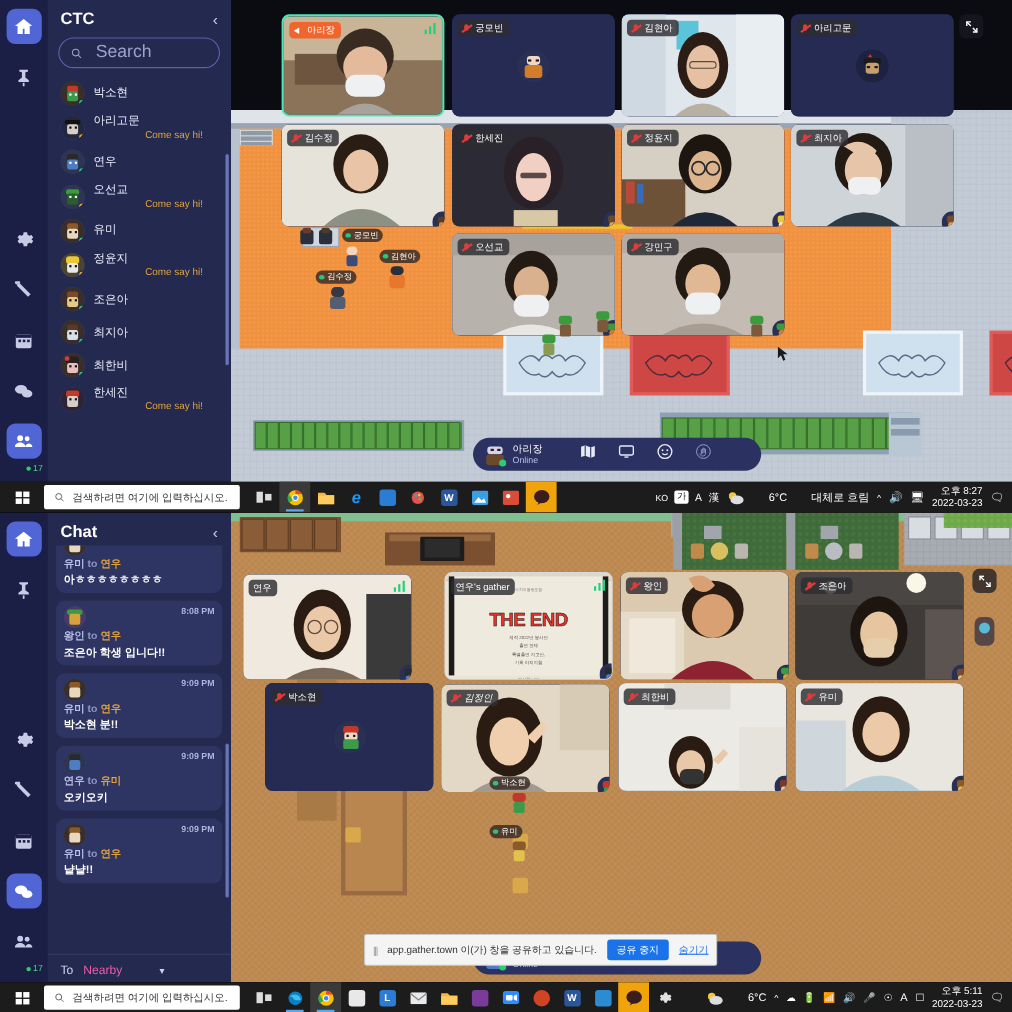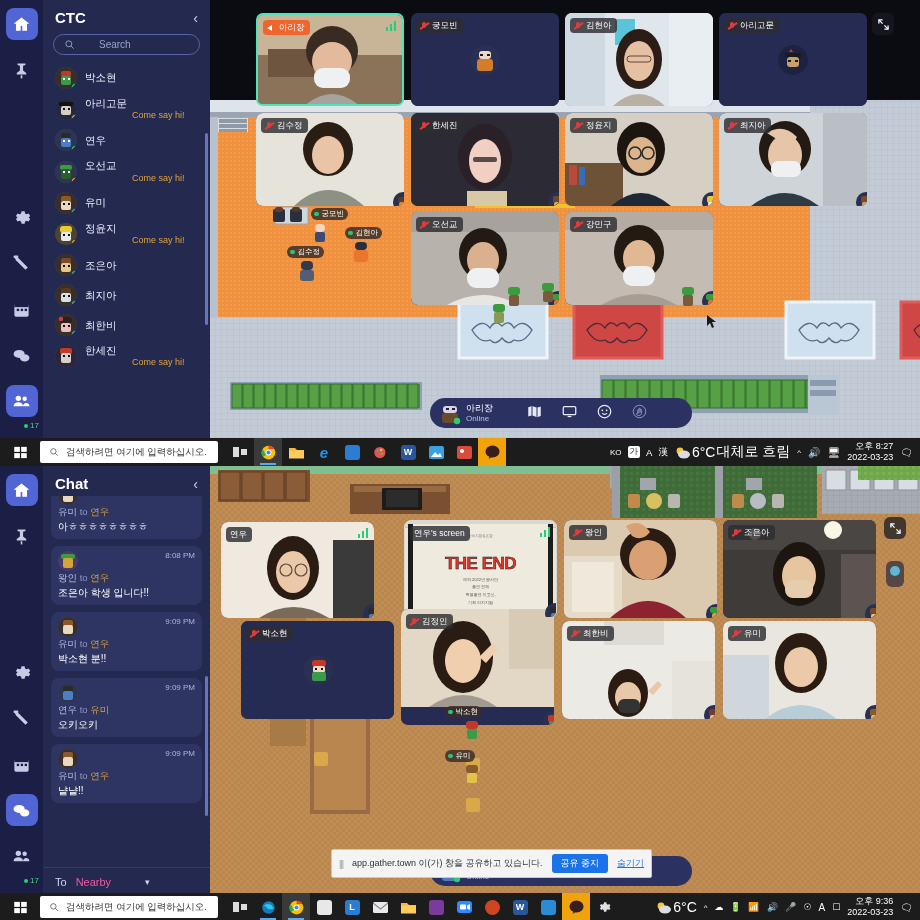--- a/index.html
+++ b/index.html
@@ -43,23 +43,23 @@
     background: #23294f; z-index: 29; display: flex; flex-direction: column;
   }
   .panel-head {
     display: flex; align-items: center; justify-content: space-between;
     padding: 9px 12px 4px 12px;
   }
   .panel-title { color: #fff; font-size: 15px; font-weight: bold; }
   .panel-collapse { color: #cfd3ee; font-size: 14px; }
   .search-wrap { padding: 4px 10px 8px 10px; }
   .search-box {
-    display: flex; align-items: center; gap: 24px;
+    display: flex; align-items: center; gap: 12px;
     border: 1px solid #5a63a8; border-radius: 14px;
-    padding: 4px 10px; color: #9aa2cf; font-size: 10px;
+    padding: 4px 10px; color: #9aa2cf; font-size: 16px;
   }
   .search-box svg { width: 11px; height: 11px; stroke: #9aa2cf; fill: none; stroke-width: 2; }
   .people-list { flex: 1 1 auto; overflow: hidden; padding: 0 6px; position: relative; }
   .person {
     display: flex; align-items: center; gap: 8px;
     padding: 4px 6px; border-radius: 6px;
   }
   .avatar {
     width: 22px; height: 22px; border-radius: 50%; position: relative;
     flex: 0 0 22px; image-rendering: pixelated;
@@ -80,21 +80,21 @@
   }
   .invite-wrap { padding: 8px 10px 10px 10px; }
   .invite-btn {
     background: #5a64b8; color: #fff; border-radius: 7px; text-align: center;
     padding: 8px 0; font-size: 11px; font-weight: bold;
     display: flex; align-items: center; justify-content: center; gap: 6px;
   }
   .invite-btn svg { width: 13px; height: 13px; fill: #fff; }
 
   
-  .chat-list { flex: 1 1 auto; overflow: hidden; padding: 0 8px; position: relative; }
+  .chat-list { flex: 1 1 auto; overflow: hidden; padding: 0 8px; position: relative; font-weight: bold; }
   .msg { background: #2e3563; border-radius: 8px; padding: 5px 7px; margin-bottom: 7px; position: relative; }
   .msg-top { display: flex; align-items: flex-start; justify-content: space-between; }
   .msg-time { color: #aeb5e0; font-size: 8px; }
   .msg-from { font-size: 9.5px; color: #b9c0ea; margin-top: 1px; }
   .msg-from .to { color: #8f97c8; }
   .msg-from .tgt { color: #e0a33c; }
   .msg-body { color: #fff; font-size: 10px; margin-top: 1px; word-break: break-all; }
   .msg-av { width: 20px; height: 20px; border-radius: 50%; overflow: hidden; background:#3a3f6e; }
   .to-row {
     display: flex; align-items: center; gap: 9px; padding: 8px 12px 5px 12px;
@@ -197,21 +197,21 @@
   .tb-icons { display: flex; align-items: center; gap: 0; margin-left: 8px; }
   .tb-ic {
     width: 28px; height: 28px; display: flex; align-items: center; justify-content: center;
     position: relative;
   }
   .tb-ic .gl { width: 15px; height: 15px; border-radius: 3px; display: block; }
   .tb-ic.act { background: #f0a30a; }
   .tb-ic.act2 { background: #3a3a3a; }
   .tb-ic .uline { position: absolute; bottom: 1px; left: 6px; right: 6px; height: 2px; background: #5aa9f0; }
   .tb-right { margin-left: auto; display: flex; align-items: center; gap: 7px; padding-right: 7px; color: #fff; font-size: 9px; }
-  .tb-weather { display: flex; align-items: center; gap: 1px; font-size: 14px; }
+  .tb-weather { display: flex; align-items: center; gap: 22px; font-size: 10px; }
   .tb-clock { text-align: right; line-height: 1.2; font-size: 9px; }
   .ime { display: flex; align-items: center; gap: 6px; font-size: 9.5px; color: #fff; }
   .ime .kobox { background: #fff; color:#1c1c1c; padding: 0 2px; border-radius:2px; font-size: 8.5px;}
 
   
   .sharebar {
     position: absolute; z-index: 40; background: #f4f4f4; border: 1px solid #c8c8c8;
     border-radius: 2px; display: flex; align-items: center; gap: 9px;
     padding: 4px 7px; font-size: 9px; color: #333;
   }
@@ -1126,21 +1126,21 @@
         <div class="cap">아치지협동조합</div>
         <div class="theend">THE END</div>
         <div class="sub" style="white-space:pre-line">제작  2022년 봉사단
 출연  전체
 특별출연  지고신,
 기획  아치지협
 
 감사합니다</div>
       </div>
       <div class="nametag">
-        <span>연우's screen</span>
+        <span>연우's gather</span>
       </div>
       <div class="bars">
           <i></i>
           <i></i>
           <i></i>
         </div>
       <div class="tile-av">
         <svg width="20" height="20">
             <circle cx="10" cy="10" r="10" fill="#2a2f54"></circle>
             <rect x="5" y="4" width="10" height="7" rx="2" fill="#2a2a2a"></rect>
@@ -1214,21 +1214,21 @@
             <rect x="12" y="13" width="2" height="2" fill="#111"></rect>
             <rect x="18" y="13" width="2" height="2" fill="#111"></rect>
           </svg>
       </div>
       <div class="nametag">
         <span class="micoff"></span>
         <span>박소현</span>
       </div>
     </div>
 
-    <div class="tile" style="left:401px;top:143px;width:153px;height:116px;">
+    <div class="tile" style="left:401px;top:156px;width:153px;height:98px;font-style:italic;">
       <div class="vid">
         <svg width="153" height="98" style="position:absolute;inset:0">
             <rect width="153" height="98" fill="#e3d7c5"></rect>
             <rect x="108" y="0" width="45" height="60" fill="#d8cbb6"></rect>
             <ellipse cx="62" cy="48" rx="30" ry="36" fill="#2a1c12"></ellipse>
             <ellipse cx="62" cy="52" rx="18" ry="22" fill="#f0cfae"></ellipse>
             <path d="M78 48 l14 -14 l5 6 l-12 14z" fill="#f0cfae"></path>
             <path d="M28 98 q34 -24 68 0z" fill="#a29a90"></path>
           </svg>
       </div>
@@ -1599,19 +1599,19 @@
       <span style="font-size:8px">^</span>
       <span style="font-size:9px">☁</span>
       <span style="font-size:9px">🔋</span>
       <span style="font-size:9px">📶</span>
       <span style="font-size:9px">🔊</span>
       <span style="font-size:9px">🎤</span>
       <span style="font-size:9px">☉</span>
       <span style="font-size:10px">A</span>
       <span style="font-size:9px">☐</span>
       <div class="tb-clock">
-        <div>오후 9:36</div>
+        <div>오후 5:11</div>
         <div>2022-03-23</div>
       </div>
       <span style="font-size:10px">🗨</span>
     </div>
   </div>
 </div>
 
 </body></html>

